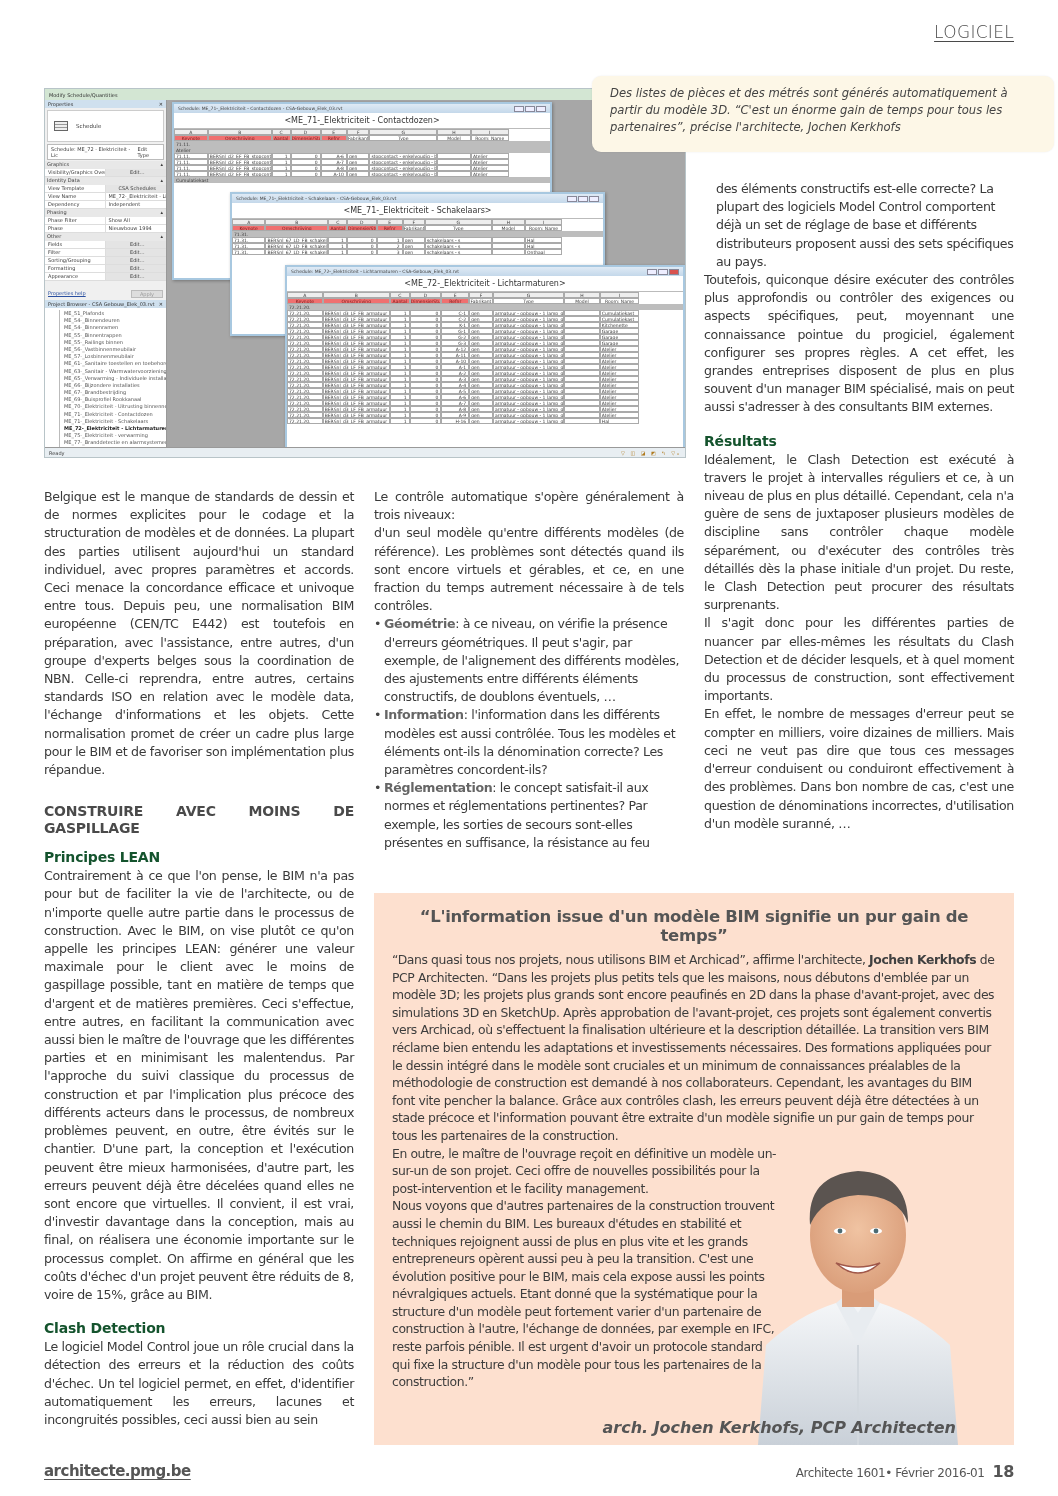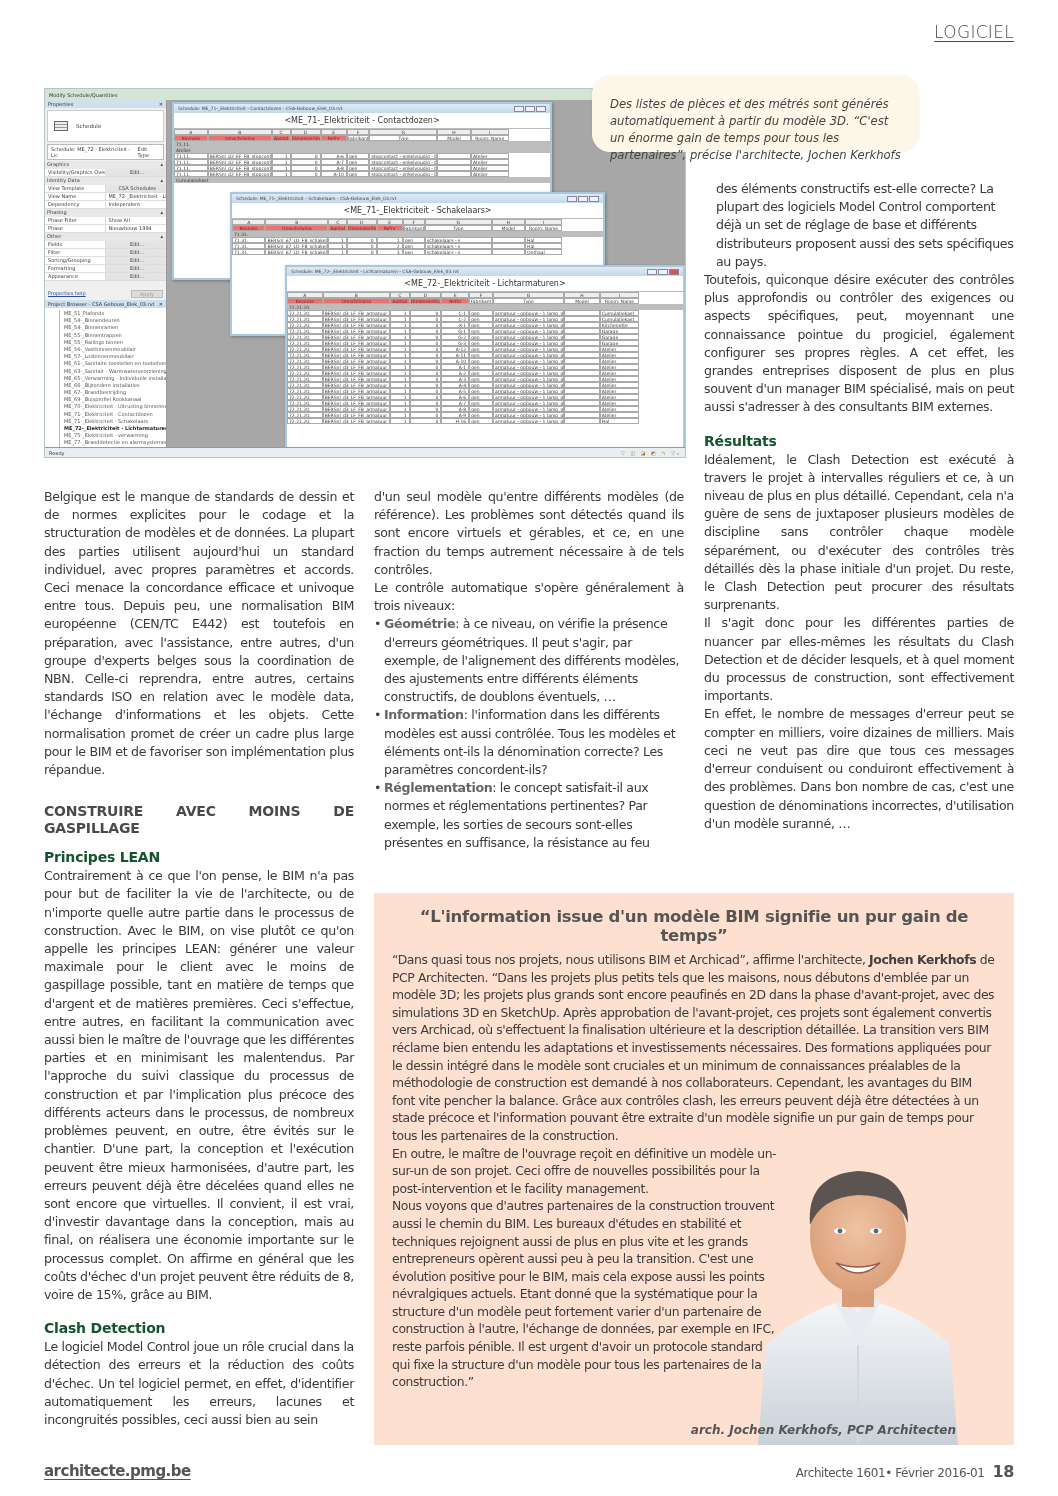--- a/index.html
+++ b/index.html
@@ -39,41 +39,41 @@
   .cols { display: grid; grid-template-columns: 9% 17% 5% 8% 7% 6% 18% 9% 10%; }
   .cols div { border: 0.5px solid #aaa; text-align: center; height: 6px; line-height: 6px; overflow: hidden; white-space: nowrap; }
   .hdr-letters div { background: #eee; }
   .hdr-names div.red { background: #f07070; color: #7a1a1a; }
   .hdr-names div { background: #fff; }
   .group { background: #bdbdbd; font-size: 4.5px; padding: 1px 2px; height: 6px; line-height: 5px; }
   .datarow div { background: #fff; text-align: left; padding-left: 1px; }
   .datarow div.num { text-align: right; padding-right: 2px; }
 
   
-  .caption { position: absolute; left: 592px; top: 76px; width: 327px; height: 76px; background: #fdf7e7; border-radius: 18px; padding: 20px 18px; font-style: italic; font-size: 11.6px; line-height: 17px; color: #444; box-shadow: 0 0 2px rgba(0,0,0,0.08); }
+  .caption { position: absolute; left: 592px; top: 76px; width: 462px; height: 76px; background: #fdf7e7; border-radius: 9px; padding: 9px 18px; font-style: italic; font-size: 11.6px; line-height: 17px; color: #444; box-shadow: 0 0 2px rgba(0,0,0,0.08); }
 
   
   .col { position: absolute; font-size: 12.6px; line-height: 18.2px; color: #3a3a3a; text-align: justify; font-family: "DejaVu Sans", sans-serif; letter-spacing: -0.35px; }
   .col p { margin: 0; }
   .col h2 { font-size: 14px; font-weight: bold; line-height: 17px; color: #4a4a4a; text-transform: uppercase; letter-spacing: -0.2px; margin-top: 24px; }
   .col h3 { font-size: 14px; font-weight: bold; color: #14532d; margin-top: 10px; line-height: 20px; letter-spacing: -0.2px; }
   .bullets { list-style: none; }
   .bullets li { padding-left: 10px; position: relative; text-align: left; }
   .bullets li::before { content: "•"; position: absolute; left: 0; color: #444; }
   .bullets b { color: #666; font-weight: bold; }
   .indent { padding-left: 12px; text-align: left; }
 
   
   .interview { position: absolute; left: 374px; top: 893px; width: 640px; height: 552px; background: #fde0cf; padding: 14px 18px 0 18px; }
   .interview h4 { text-align: center; font-size: 16.5px; font-weight: bold; color: #555; letter-spacing: -0.3px; margin-bottom: 6px; }
   .interview p { font-size: 12.4px; line-height: 17.6px; color: #3d3d3d; letter-spacing: -0.4px; }
   .interview .narrow { width: 385px; }
   .interview b { color: #404040; }
   .portrait { position: absolute; right: 56px; bottom: 0; width: 200px; height: 300px; }
-  .photo-credit { position: absolute; right: 58px; bottom: 8px; font-style: italic; font-weight: bold; font-size: 12px; color: #555; }
+  .photo-credit { position: absolute; right: 58px; bottom: 8px; font-style: italic; font-weight: bold; font-size: 16px; color: #555; }
 
   .footer-site { position: absolute; left: 44px; top: 1462px; font-size: 15px; color: #555; text-decoration: underline; text-underline-offset: 3px; font-weight: bold; letter-spacing: -0.5px; }
   .footer-pub { position: absolute; right: 44px; top: 1462px; font-size: 12px; color: #555; letter-spacing: -0.4px; }
   .footer-pub .pg { font-size: 16px; font-weight: bold; margin-left: 8px; }
 </style>
 </head>
 <body>
 
 <div class="section-tag">LOGICIEL</div>
 
@@ -579,22 +579,22 @@
 <div class="col" style="left:44px; top:488px; width:310px;">
   <p>Belgique est le manque de standards de dessin et de normes explicites pour le codage et la structuration de modèles et de données. La plupart des parties utilisent aujourd'hui un standard individuel, avec propres paramètres et accords. Ceci menace la concordance efficace et univoque entre tous. Depuis peu, une normalisation BIM européenne (CEN/TC E442) est toutefois en préparation, avec l'assistance, entre autres, d'un groupe d'experts belges sous la coordination de NBN. Celle-ci reprendra, entre autres, certains standards ISO en relation avec le modèle data, l'échange d'informations et les objets. Cette normalisation promet de créer un cadre plus large pour le BIM et de favoriser son implémentation plus répandue.</p>
   <h2>CONSTRUIRE AVEC MOINS DE GASPILLAGE</h2>
   <h3>Principes LEAN</h3>
   <p>Contrairement à ce que l'on pense, le BIM n'a pas pour but de faciliter la vie de l'architecte, ou de n'importe quelle autre partie dans le processus de construction. Avec le BIM, on vise plutôt ce qu'on appelle les principes LEAN: générer une valeur maximale pour le client avec le moins de gaspillage possible, tant en matière de temps que d'argent et de matières premières. Ceci s'effectue, entre autres, en facilitant la communication avec aussi bien le maître de l'ouvrage que les différentes parties et en minimisant les malentendus. Par l'approche du suivi classique du processus de construction et par l'implication plus précoce des différents acteurs dans le processus, de nombreux problèmes peuvent, en outre, être évités sur le chantier. D'une part, la conception et l'exécution peuvent être mieux harmonisées, d'autre part, les erreurs peuvent déjà être décelées quand elles ne sont encore que virtuelles. Il convient, il est vrai, d'investir davantage dans la conception, mais au final, on réalisera une économie importante sur le processus complet. On affirme en général que les coûts d'échec d'un projet peuvent être réduits de 8, voire de 15%, grâce au BIM.</p>
   <h3 style="margin-top:14px;">Clash Detection</h3>
   <p>Le logiciel Model Control joue un rôle crucial dans la détection des erreurs et la réduction des coûts d'échec. Un tel logiciel permet, en effet, d'identifier automatiquement les erreurs,  lacunes et incongruités possibles, ceci aussi bien au sein</p>
 </div>
 
 <div class="col" style="left:374px; top:488px; width:310px;">
+  <p>Le contrôle automatique s'opère généralement à trois niveaux:</p>
   <p>d'un seul modèle qu'entre différents modèles (de référence). Les problèmes sont détectés quand ils sont encore virtuels et gérables, et ce, en une fraction du temps autrement nécessaire à de tels contrôles.</p>
-  <p>Le contrôle automatique s'opère généralement à trois niveaux:</p>
   <ul class="bullets">
     <li><b>Géométrie</b><span>: à ce niveau, on vérifie la présence d'erreurs géométriques. Il peut s'agir, par exemple, de l'alignement des différents modèles, des ajustements entre différents éléments constructifs, de doublons éventuels, …</span></li>
     <li><b>Information</b><span>: l'information dans les différents modèles est aussi contrôlée. Tous les modèles et éléments ont-ils la dénomination correcte? Les paramètres concordent-ils?</span></li>
     <li><b>Réglementation</b><span>: le concept satisfait-il aux normes et réglementations pertinentes? Par exemple, les sorties de secours sont-elles présentes en suffisance, la résistance au feu</span></li>
   </ul>
 </div>
 
 <div class="col" style="left:704px; top:180px; width:310px;">
   <p class="indent">des éléments constructifs est-elle correcte? La plupart des logiciels Model Control comportent déjà un set de réglage de base et différents distributeurs proposent aussi des sets spécifiques au pays.</p>
   <p>Toutefois, quiconque désire exécuter des contrôles plus approfondis ou contrôler des exigences ou aspects spécifiques, peut, moyennant une connaissance pointue du progiciel, également configurer ses propres règles. A cet effet, les grandes entreprises disposent de plus en plus souvent d'un manager BIM spécialisé, mais on peut aussi s'adresser à des consultants BIM externes.</p>

